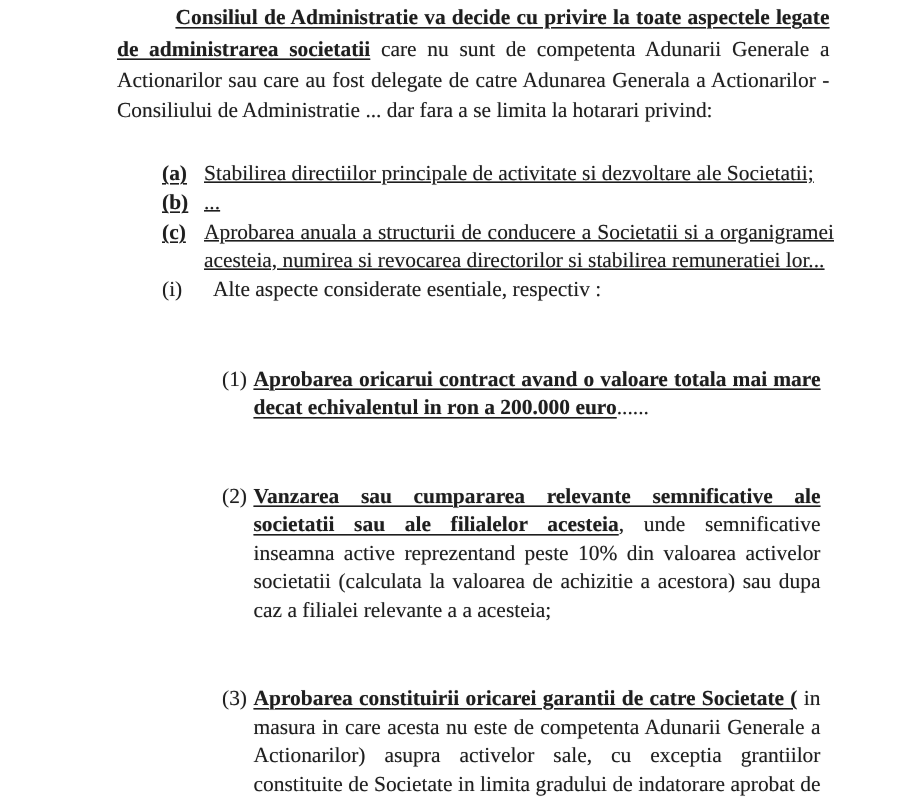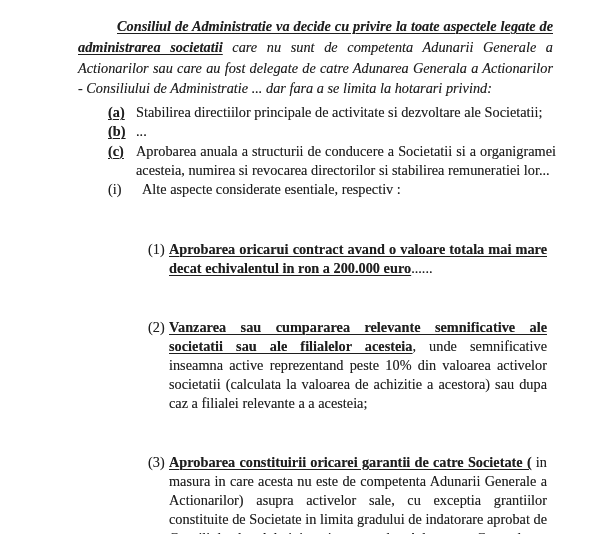--- a/index.html
+++ b/index.html
@@ -8,33 +8,32 @@
     width: 600px;
     height: 534px;
     overflow: hidden;
     background: #ffffff;
     color: #1e1e1e;
     font-family: "Liberation Serif", "DejaVu Serif", serif;
     font-size: 14.3px;
     text-shadow: 0 0 0.5px rgba(30,30,30,0.45);
   }
   .para {
-    margin: 16px 47px 0 78px;
+    margin: 2px 47px 0 78px;
     text-indent: 39px;
     text-align: justify;
     line-height: 20.8px;
-    font-style: italic;
   }
   .bu {
     font-weight: bold;
     text-decoration: underline;
     text-decoration-thickness: 1.4px;
     text-underline-offset: 2.2px;
   }
-  .letters { margin: 4px 44px 0 108px; line-height: 19.3px; }
+  .letters { margin: 22px 44px 0 108px; line-height: 19.3px; text-decoration: underline; }
   .litem  { padding-left: 28px; text-indent: -28px; text-align: justify; }
   .lbl    { display: inline-block; width: 28px; text-indent: 0; }
   .irow   { margin: 0 47px 0 108px; line-height: 19.3px; text-align: justify; }
   .ilbl   { display: inline-block; width: 34px; text-indent: 0; }
   .numbered { margin: 0 53px 0 148px; line-height: 19px; }
   .nitem  { padding-left: 21px; text-indent: -21px; text-align: justify; margin-top: 40px; }
   .nlbl   { display: inline-block; width: 21px; text-indent: 0; }
   .nitem5 { margin-top: 2px; }
   .n5rest { display: inline-block; text-indent: 0; }
 </style>

